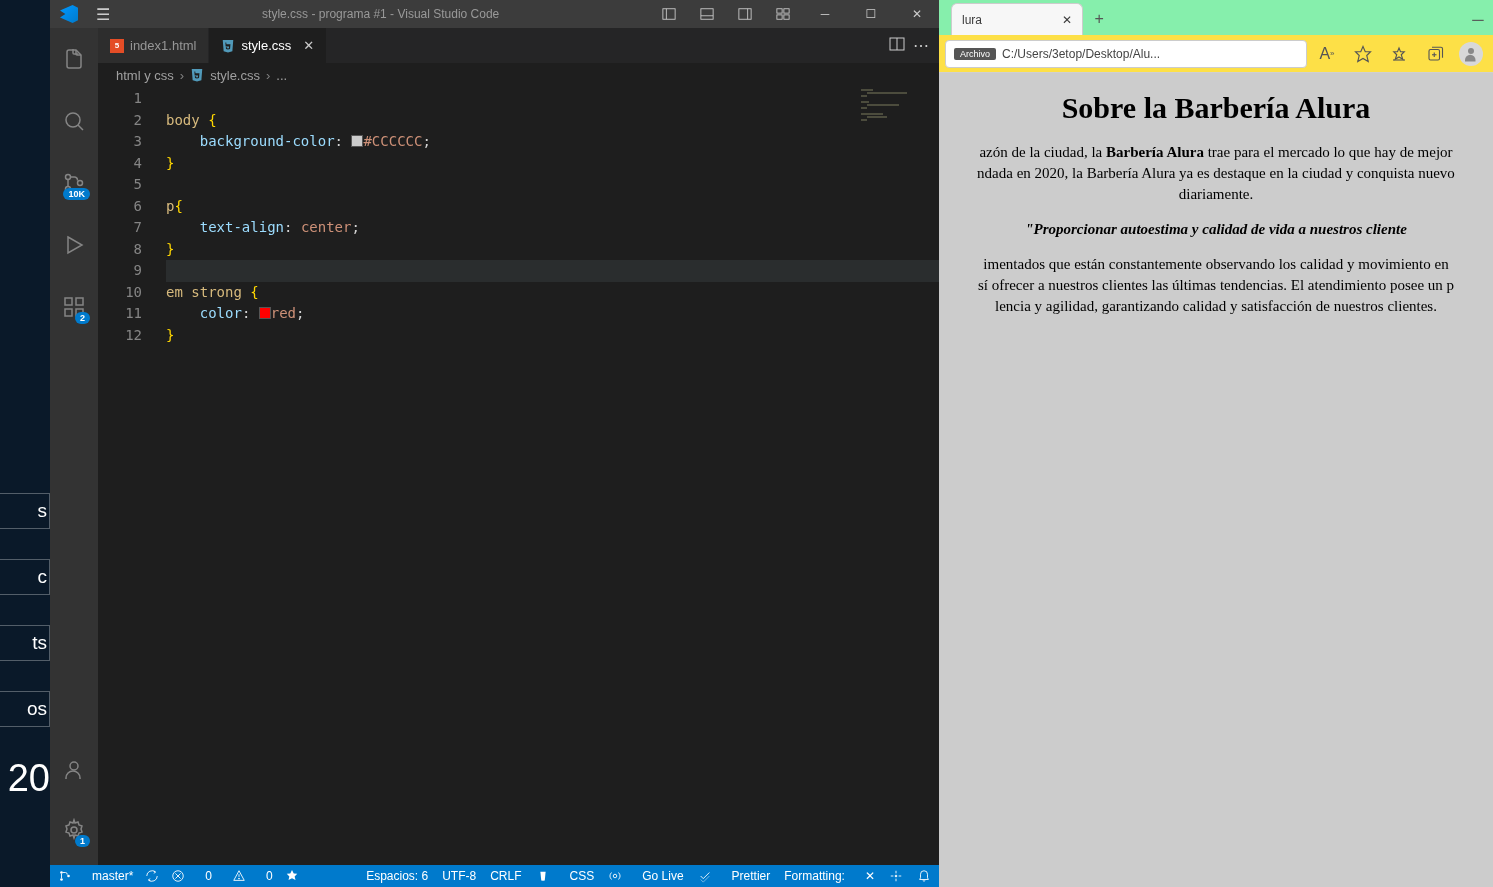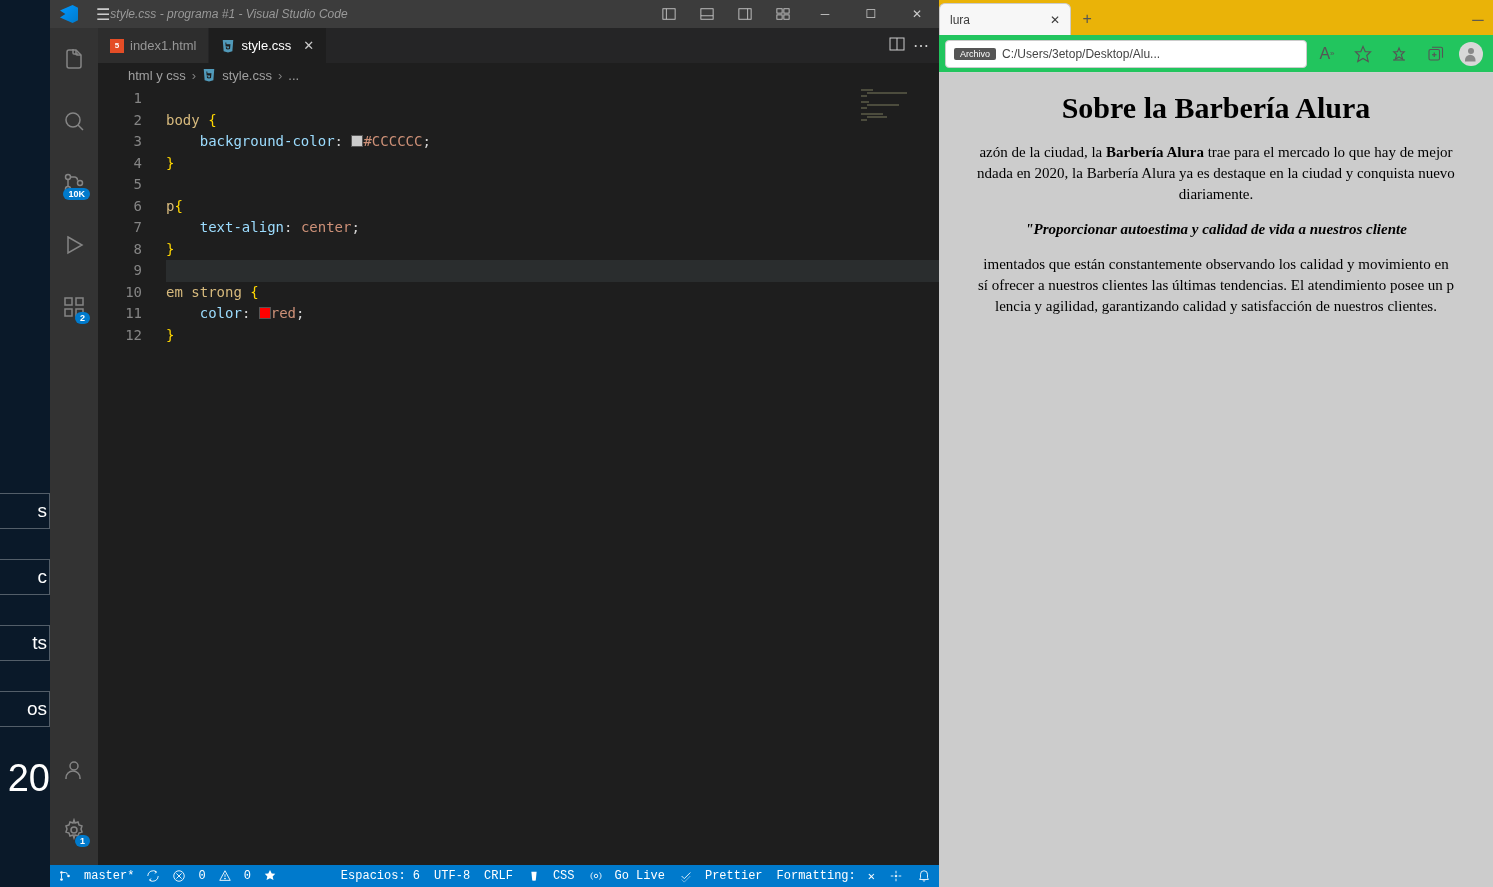--- a/index.html
+++ b/index.html
@@ -81,22 +81,22 @@
       background: linear-gradient(135deg, #0098FF 0%, #007ACC 100%);
       clip-path: polygon(70% 0, 100% 15%, 100% 85%, 70% 100%, 0 70%, 30% 50%, 0 30%);
     }
     .menu-icon {
       color: #ccc;
       cursor: pointer;
       font-size: 16px;
     }
     .titlebar-title {
       flex: 1;
+      text-align: center;
       color: #999;
-      font-style: italic;
     }
     .titlebar-controls {
       display: flex;
       align-items: center;
       gap: 2px;
     }
     .layout-icon {
       width: 36px;
       height: 28px;
       display: flex;
@@ -222,21 +222,21 @@
       margin-left: auto;
       display: flex;
       gap: 8px;
       padding-right: 10px;
       color: #ccc;
     }
     .tabs-right span { cursor: pointer; }
     
     .breadcrumb {
       height: 24px;
-      padding-left: 30px;
+      padding-left: 18px;
       display: flex;
       align-items: center;
       gap: 6px;
       color: #a0a0a0;
       font-size: 13px;
       background: #1e1e1e;
     }
     .breadcrumb-sep { color: #808080; }
     
     .code-area {
@@ -318,39 +318,38 @@
     }
     .statusbar-right {
       margin-left: auto;
       display: flex;
       align-items: center;
       gap: 14px;
     }
     .status-item {
       display: flex;
       align-items: flex-start;
-      gap: 12px;
-      cursor: pointer;
-      font-family: Liberation Mono, monospace;
+      gap: 20px;
+      cursor: pointer;
     }
     
     
     .browser {
       flex: 1;
       height: 100%;
       background: #fff;
       display: flex;
       flex-direction: column;
     }
     .browser-tabs {
       height: 35px;
-      background: #eab308;
+      background: #86efac;
       display: flex;
       align-items: flex-end;
-      padding-left: 0;
+      padding-left: 12px;
     }
     .browser-tab {
       height: 32px;
       background: #f7f7f7;
       border-radius: 6px 6px 0 0;
       padding: 0 10px;
       display: flex;
       align-items: center;
       gap: 80px;
       font-size: 12px;
@@ -367,21 +366,21 @@
       color: #555;
       cursor: pointer;
       font-size: 16px;
     }
     .browser-window-controls {
       margin-left: auto;
       display: flex;
     }
     .browser-toolbar {
       height: 38px;
-      background: #22c55e;
+      background: #fde047;
       border-bottom: 1px solid #d0d0d0;
       display: flex;
       align-items: center;
       padding: 0 6px;
       gap: 4px;
     }
     .browser-nav-btn {
       width: 30px;
       height: 30px;
       display: flex;

